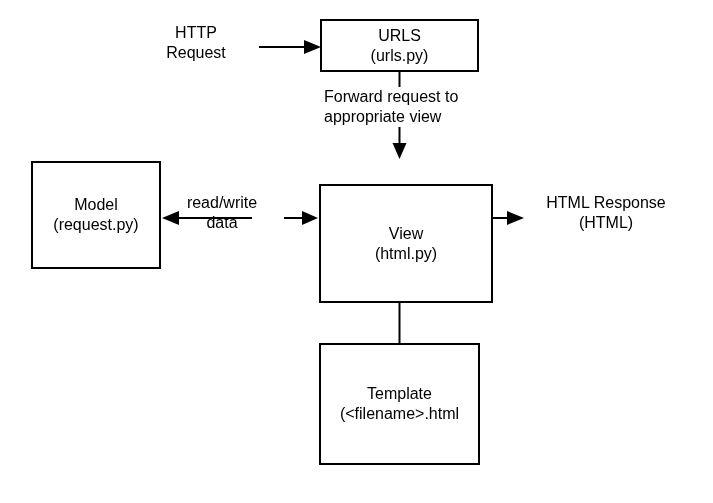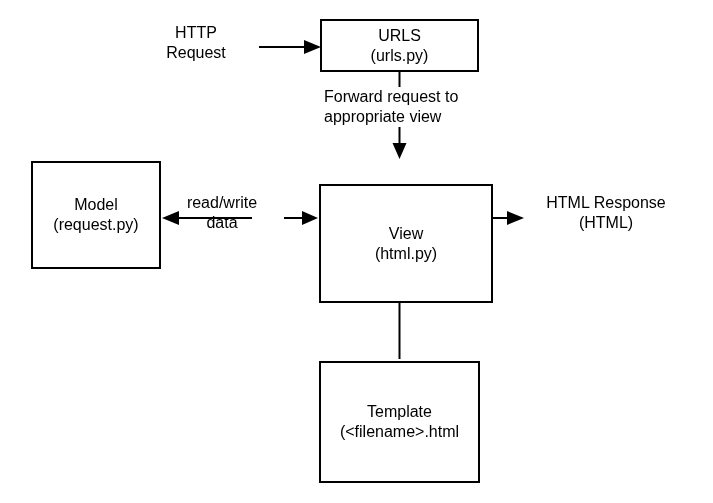--- a/index.html
+++ b/index.html
@@ -46,21 +46,21 @@
     flex-direction: column;
     align-items: center;
     justify-content: center;
     text-align: center;
     font-size: 16px;
     line-height: 20px;
   }
   .box-urls     { left: 320px; top: 19px;  width: 159px; height: 53px;  }
   .box-model    { left: 31px;  top: 161px; width: 130px; height: 108px; }
   .box-view     { left: 319px; top: 148px; width: 174px; height: 119px; margin-top: 36px; }
-  .box-template { left: 319px; top: 361px; width: 161px; height: 122px; text-align: right; }
+  .box-template { left: 319px; top: 343px; width: 161px; height: 122px; text-align: right; }
   .label {
     position: absolute;
     font-size: 16px;
     line-height: 20px;
   }
   .label-http-request { left: 150px; top: 23px;  width: 92px;  text-align: center; }
   .label-forward      { left: 324px; top: 87px;  text-align: left; background: var(--background); white-space: nowrap; }
   .label-read-write   { left: 175px; top: 193px; width: 94px;  text-align: center; }
   .label-http-response{ left: 528px; top: 193px; width: 156px; text-align: center; }
 </style>

